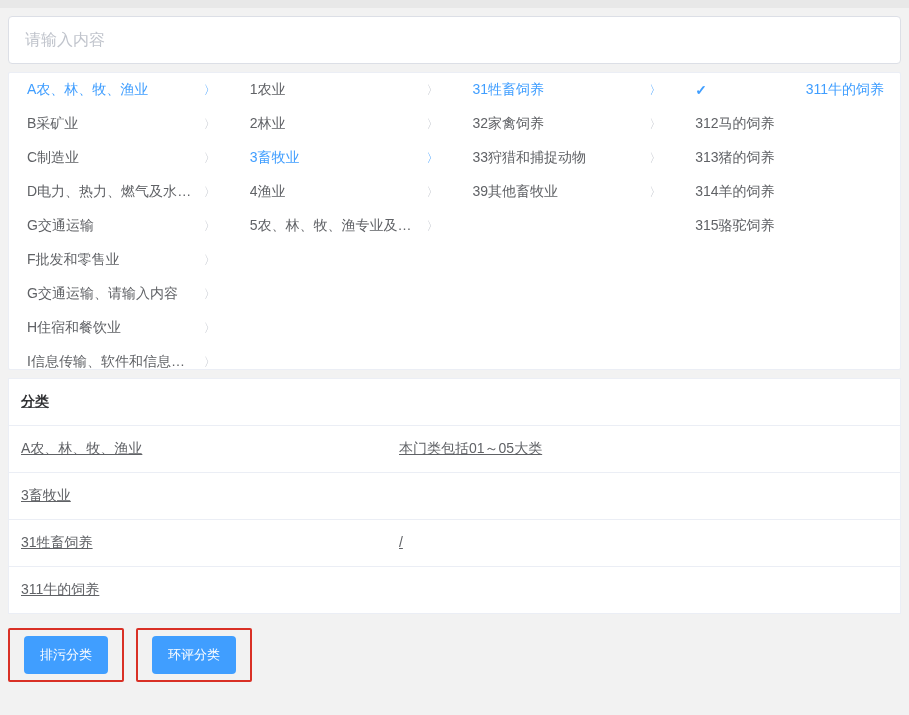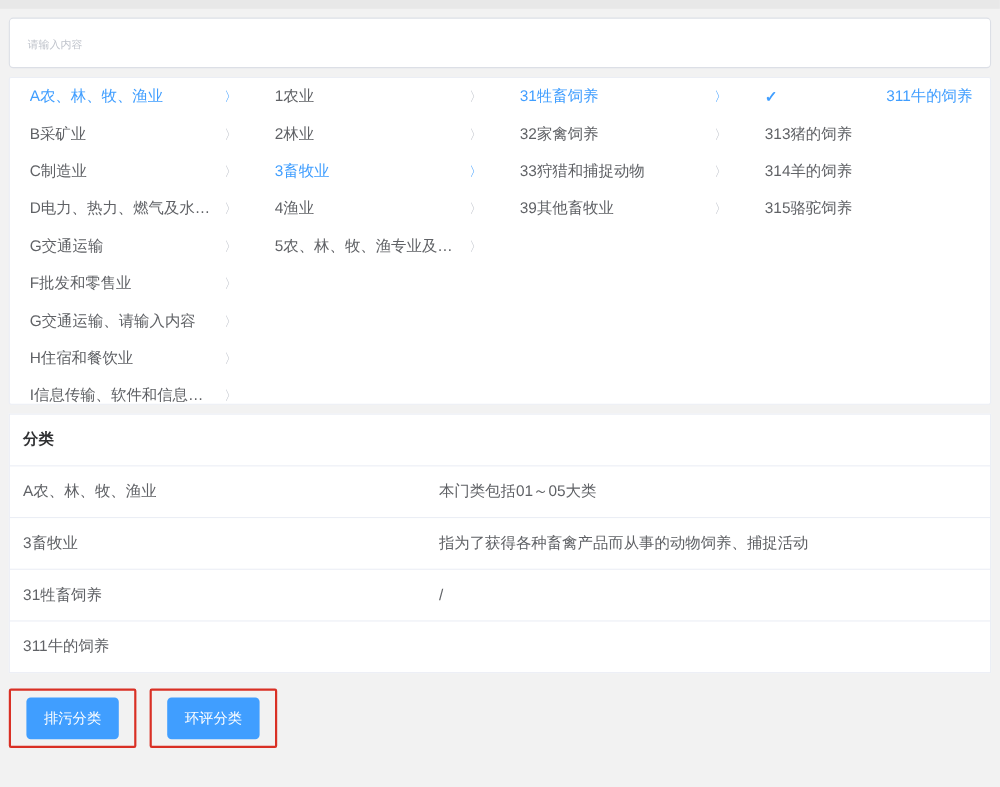--- a/index.html
+++ b/index.html
@@ -18,21 +18,21 @@
       margin: 8px;
       background: #fff;
       border: 1px solid #dcdfe6;
       border-radius: 4px;
       padding: 14px 16px;
     }
     .search-input {
       width: 100%;
       border: none;
       outline: none;
-      font-size: 10px;
+      font-size: 16px;
       color: #606266;
     }
     .search-input::placeholder { color: #c0c4cc; }
 
     .panel {
       margin: 8px;
       background: #fff;
       border: 1px solid #ebeef5;
       border-radius: 2px;
     }
@@ -77,20 +77,21 @@
 
     .table {
       margin: 8px;
       border: 1px solid #ebeef5;
       background: #fff;
       border-collapse: collapse;
     }
     .trow {
       display: flex;
       border-bottom: 1px solid #ebeef5;
+      text-decoration: underline;
     }
     .trow:last-child { border-bottom: none; }
     .tcell {
       padding: 14px 12px;
       text-align: left;
       color: #606266;
     }
     .tcell.th {
       font-weight: 700;
       color: #303133;
@@ -212,20 +213,23 @@
           <span class="label">39其他畜牧业</span>
           <span class="chevron">〉</span>
         </div>
       </div>
     <div class="col" id="col4">
         <div class="col-item active">
           <span class="check">✓</span>
           <span class="label">311牛的饲养</span>
         </div>
         <div class="col-item">
+          <span class="label">312马的饲养</span>
+        </div>
+        <div class="col-item">
           <span class="label">313猪的饲养</span>
         </div>
         <div class="col-item">
           <span class="label">314羊的饲养</span>
         </div>
         <div class="col-item">
           <span class="label">315骆驼饲养</span>
         </div>
       </div>
   </div>
@@ -234,21 +238,20 @@
 <div class="table">
   <div class="trow">
     <div class="tcell th left">分类</div>
   </div>
   <div class="trow">
     <div class="tcell left">A农、林、牧、渔业</div>
     <div class="tcell right">本门类包括01～05大类</div>
   </div>
   <div class="trow">
     <div class="tcell left">3畜牧业</div>
-    <div class="tcell right">指为了获得各种畜禽产品而从事的动物饲养、捕捉活动</div>
   </div>
   <div class="trow">
     <div class="tcell left">31牲畜饲养</div>
     <div class="tcell right">/</div>
   </div>
   <div class="trow">
     <div class="tcell left">311牛的饲养</div>
   </div>
 </div>
 

